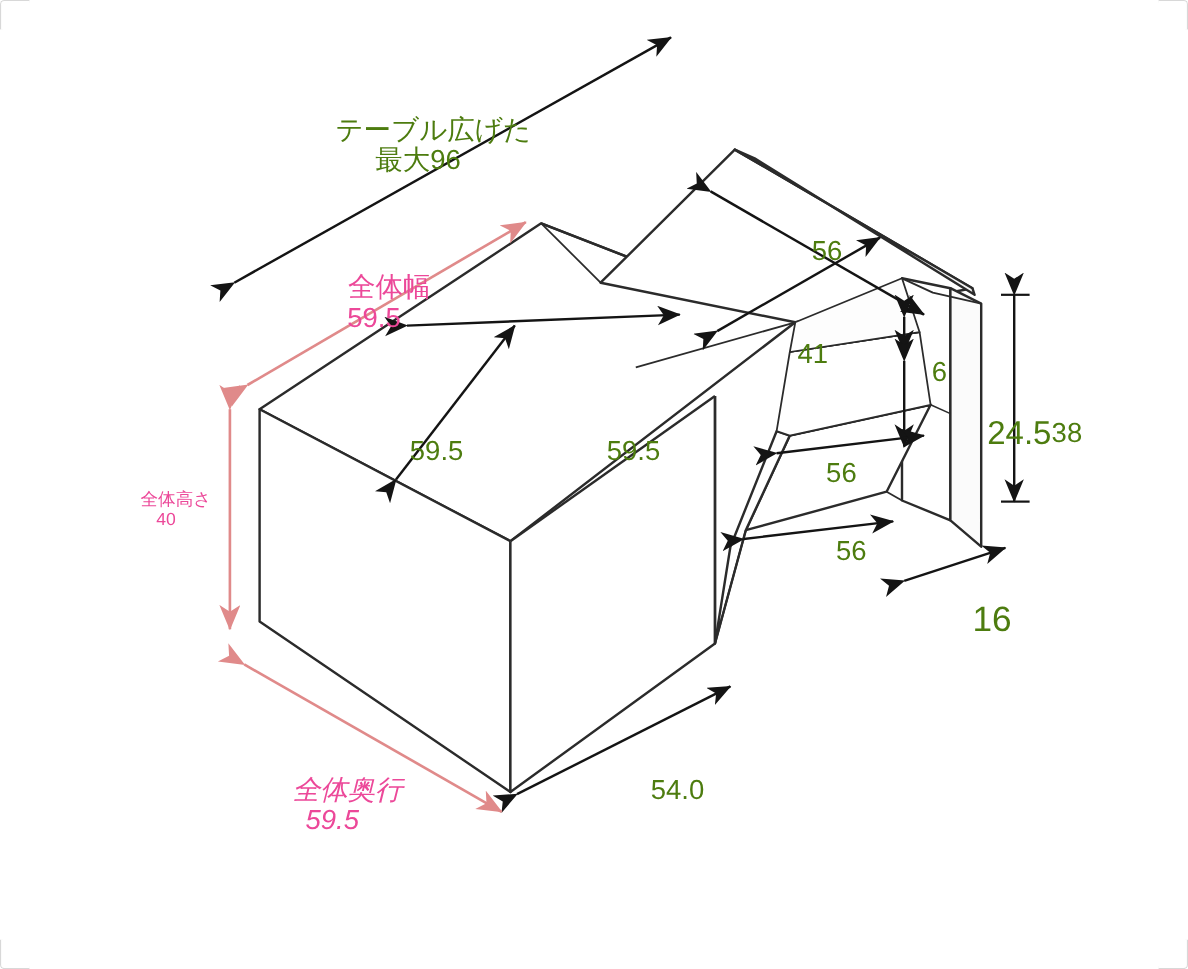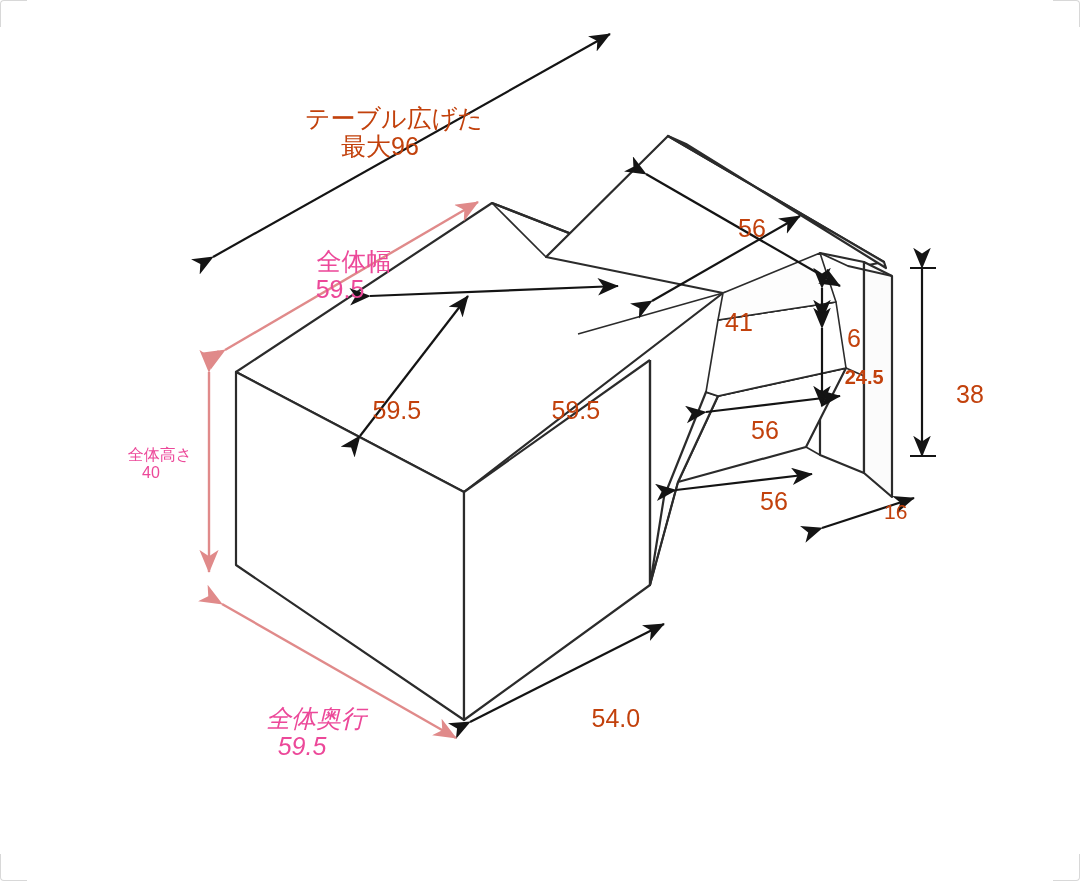--- a/index.html
+++ b/index.html
@@ -25,21 +25,21 @@
     height: 881px;
   }
   .lbl {
     position: absolute;
     white-space: pre;
     line-height: 1.12;
     color: #1a1a1a;
     font-family: "Liberation Sans", sans-serif;
   }
   .lbl.black {
-    color: #c2410c;
+    color: #4d7c0f;
   }
   .lbl.red {
     color: #ec4899;
   }
   .lbl.center {
     text-align: center;
     transform: translateX(-50%);
   }
   .corner {
     position: absolute;
@@ -162,21 +162,21 @@
   </div>
 
   <div class="lbl black center" style="left:725px; top:280px; font-size:25px;">
     <span>41</span>
   </div>
 
   <div class="lbl black center" style="left:840px; top:296px; font-size:25px;">
     <span>6</span>
   </div>
 
-  <div class="lbl black center" style="left:853px; top:344px; font-size:20px;font-weight:bold;">
+  <div class="lbl black center" style="left:910px; top:344px; font-size:30px;">
     <span>24.5</span>
   </div>
 
   <div class="lbl black center" style="left:956px; top:352px; font-size:25px;">
     <span>38</span>
   </div>
 
   <div class="lbl black center" style="left:383px; top:368px; font-size:25px;">
     <span>59.5</span>
   </div>
@@ -190,21 +190,21 @@
   </div>
 
   <div class="lbl red center" style="left:151px; top:428px; font-size:16px;">
     <span>全体高さ<br>40</span>
   </div>
 
   <div class="lbl black center" style="left:760px; top:459px; font-size:25px;">
     <span>56</span>
   </div>
 
-  <div class="lbl black center" style="left:884px; top:476px; font-size:21px;">
+  <div class="lbl black center" style="left:884px; top:510px; font-size:32px;">
     <span>16</span>
   </div>
 
   <div class="lbl black center" style="left:602px; top:676px; font-size:25px;">
     <span>54.0</span>
   </div>
 
   <div class="lbl red center" style="left:302px; top:676px; font-size:25px;font-style:italic;">
     <span>全体奥行<br>59.5</span>
   </div>

